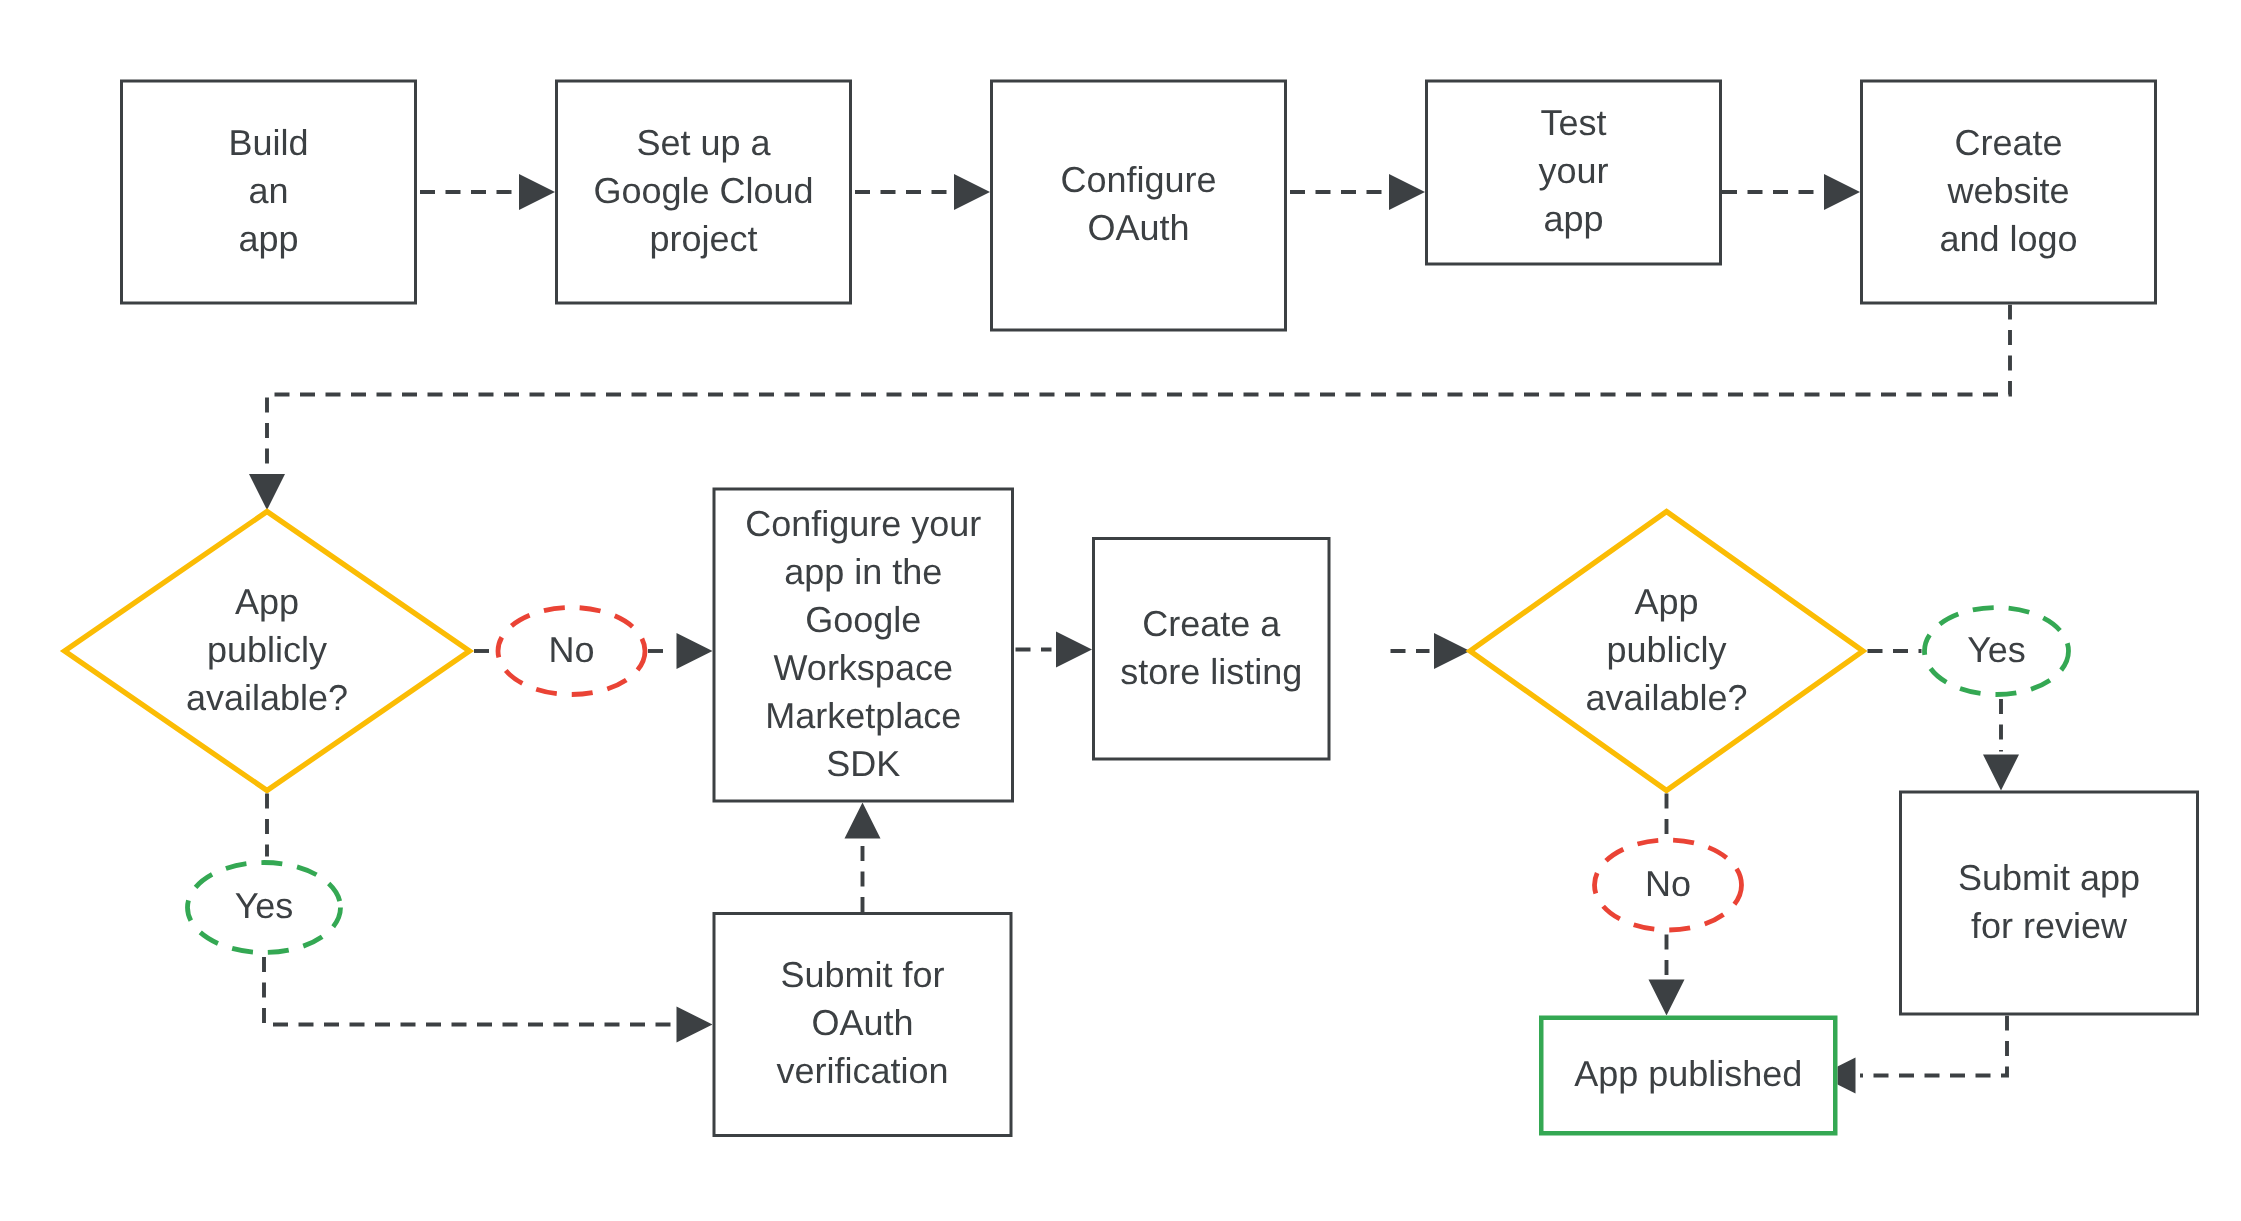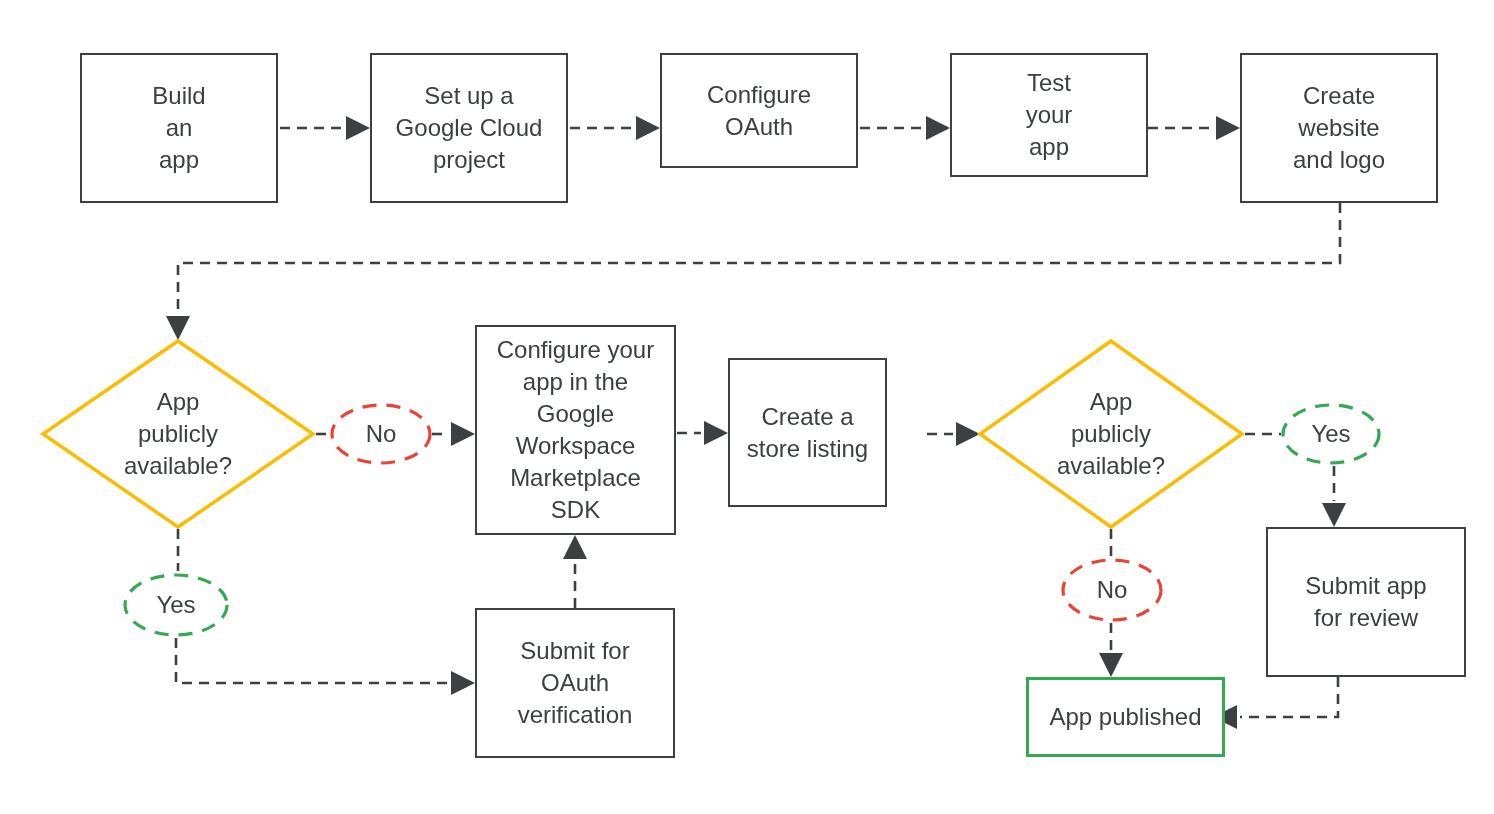--- a/index.html
+++ b/index.html
@@ -133,21 +133,21 @@
   </svg>
 
   <div class="node" style="left:80px; top:53px; width:198px; height:150px;">Build
 an
 app</div>
 
   <div class="node" style="left:370px; top:53px; width:198px; height:150px;">Set up a
 Google Cloud
 project</div>
 
-  <div class="node" style="left:660px; top:53px; width:198px; height:115px;">Configure
+  <div class="node" style="left:660px; top:53px; width:198px; height:168px;">Configure
 OAuth</div>
 
   <div class="node" style="left:950px; top:53px; width:198px; height:124px;">Test
 your
 app</div>
 
   <div class="node" style="left:1240px; top:53px; width:198px; height:150px;">Create
 website
 and logo</div>
 

